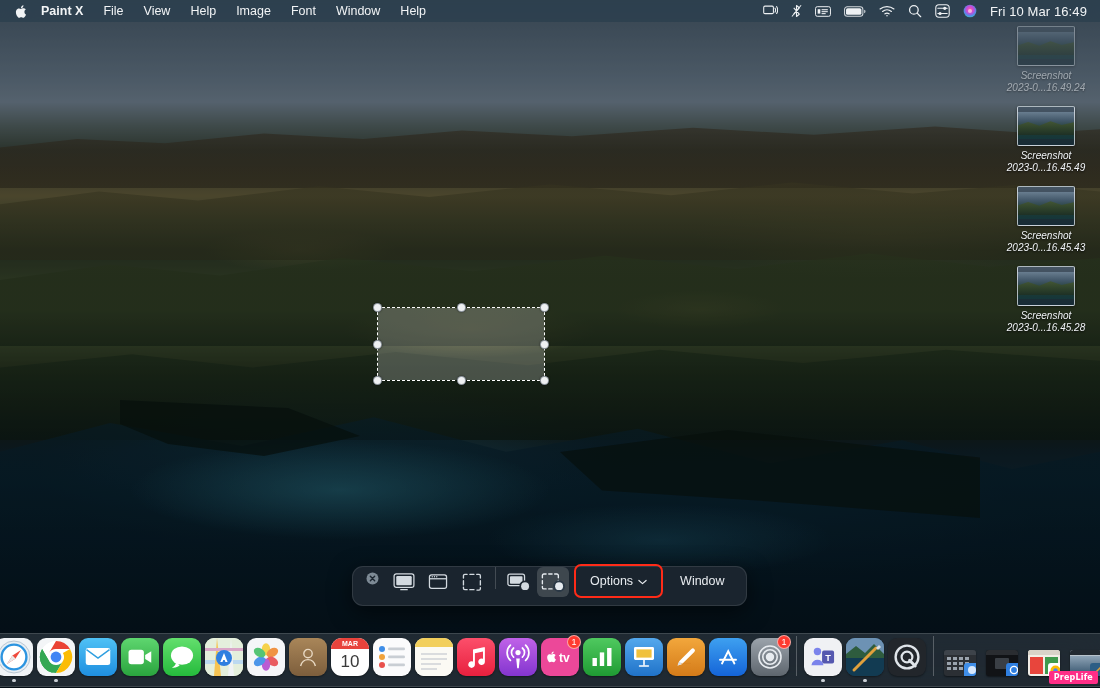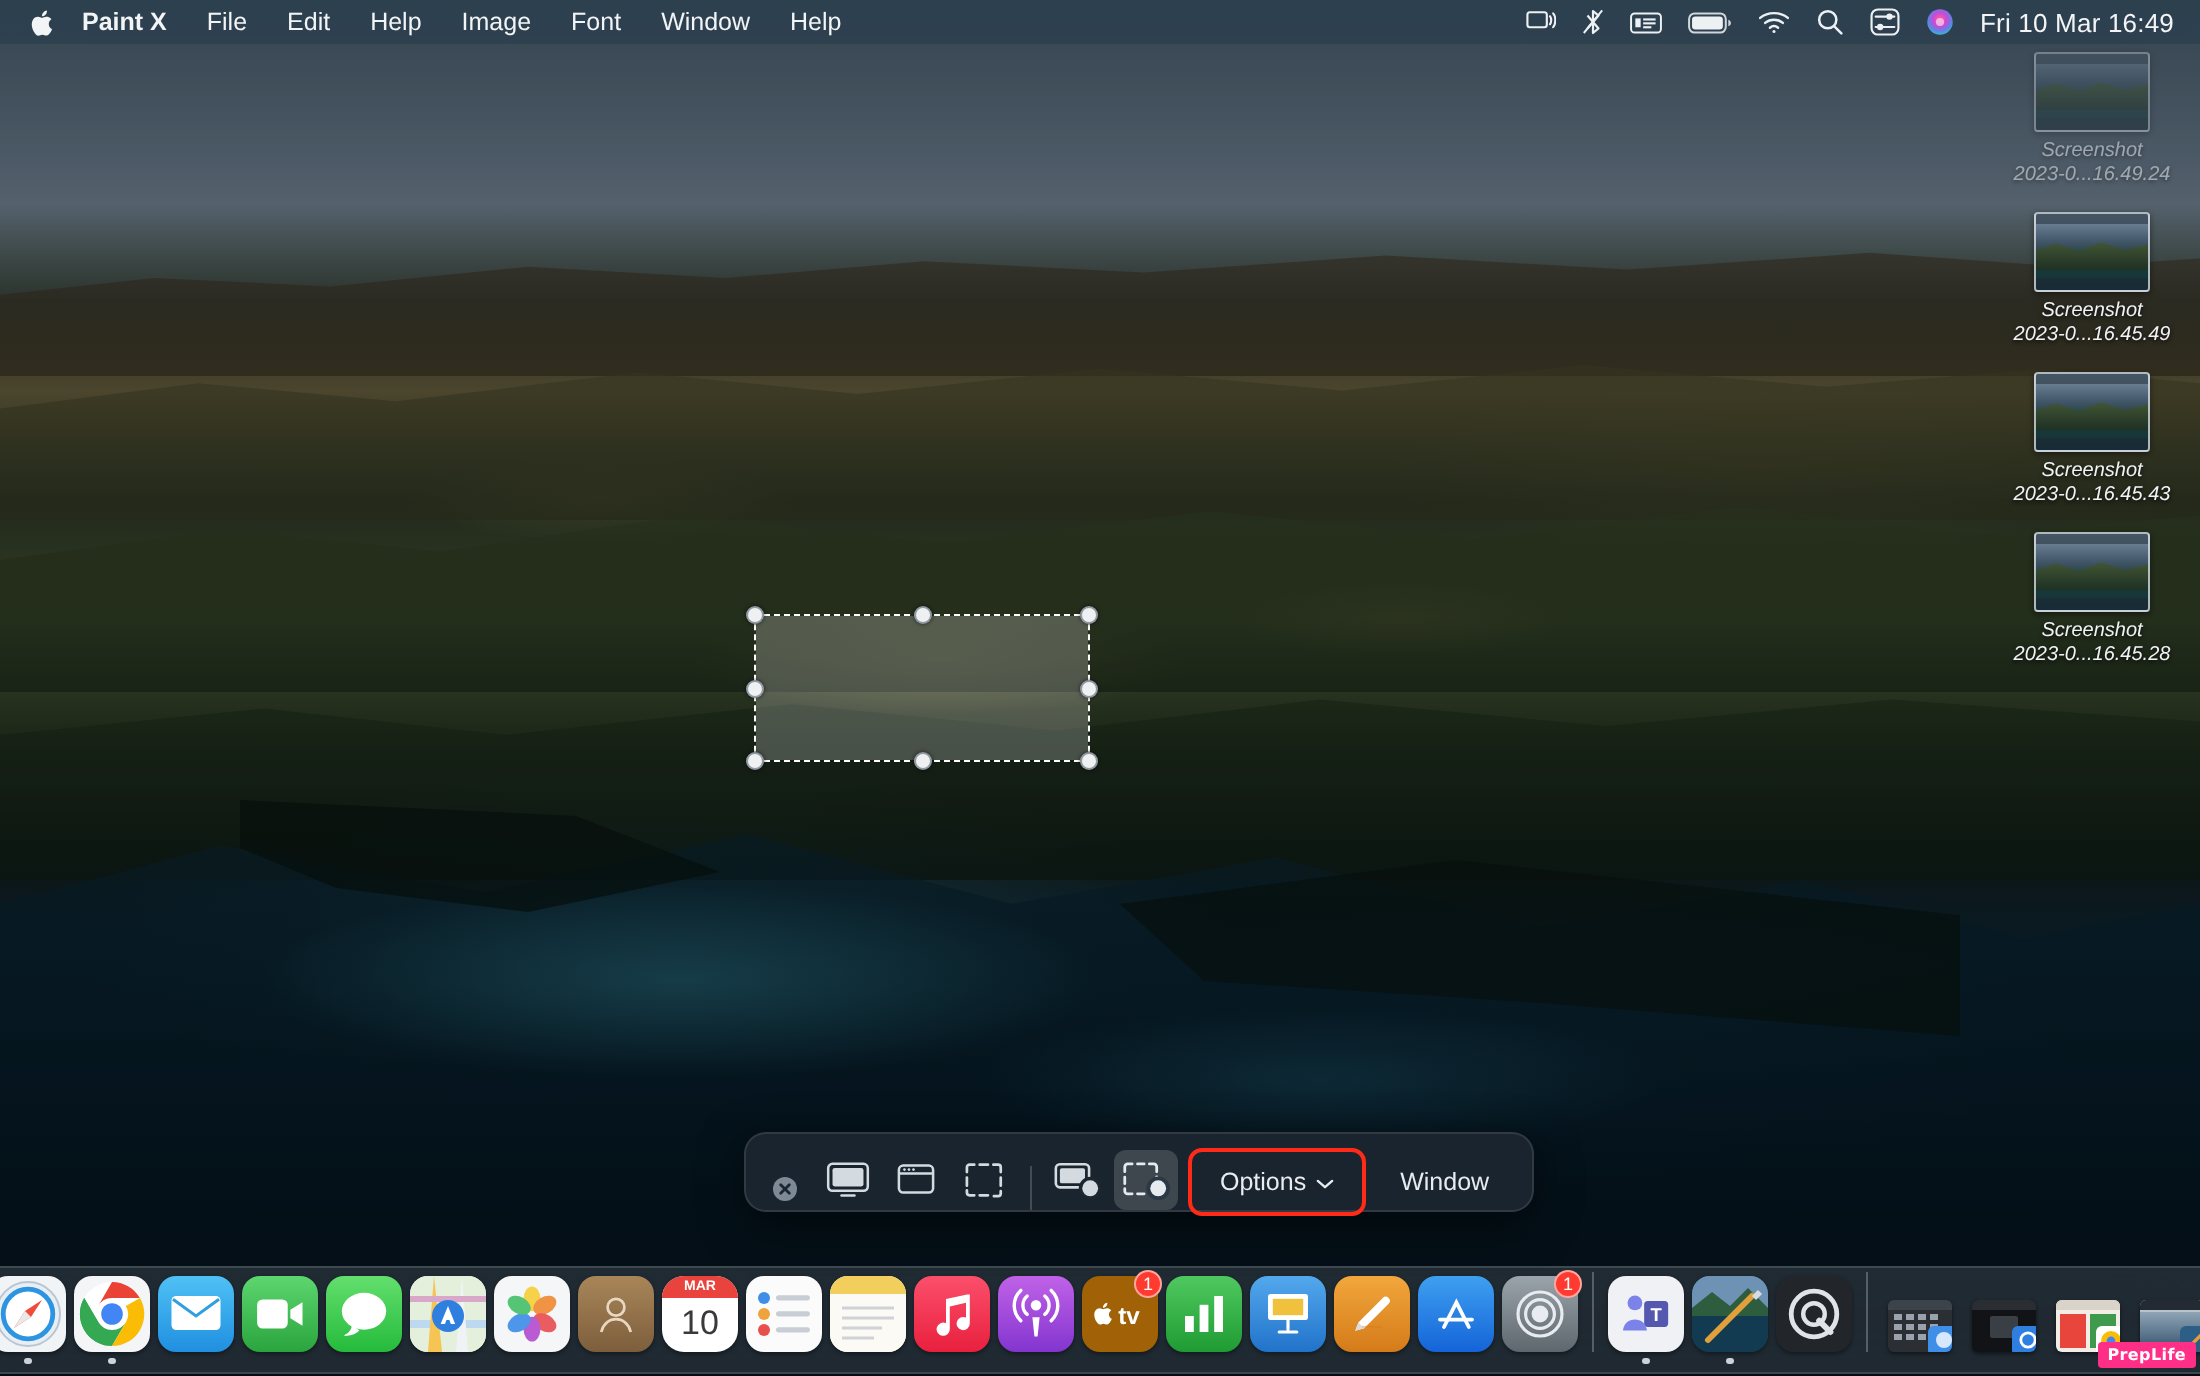--- a/index.html
+++ b/index.html
@@ -182,23 +182,23 @@
   .h-tr { right: -5px; top: -5px; }
   .h-ml { left: -5px; top: calc(50% - 4.5px); }
   .h-mr { right: -5px; top: calc(50% - 4.5px); }
   .h-bl { left: -5px; bottom: -5px; }
   .h-bm { left: calc(50% - 4.5px); bottom: -5px; }
   .h-br { right: -5px; bottom: -5px; }
 
   
   .shot-toolbar {
     position: absolute; z-index: 70;
-    left: 372px; top: 566px;
+    left: 352px; top: 566px;
     height: 40px;
-    display: flex; align-items: flex-end;
+    display: flex; align-items: flex-start;
     padding: 0 8px; gap: 0px;
     background: rgba(28,38,48,0.92);
     border: 0.5px solid rgba(255,255,255,0.10);
     border-radius: 11px;
     box-shadow: 0 6px 22px rgba(0,0,0,0.55);
   }
   .tb-close {
     width: 22px; height: 22px; margin-right: 4px;
     display: flex; align-items: center; justify-content: center;
   }
@@ -313,21 +313,21 @@
 
   <div class="menubar">
     <div class="menu-left">
       <span class="apple-logo">
         <svg width="13" height="15" viewBox="0 0 14 16" fill="#f2f4f6">
           <path d="M11.2 8.5c0-1.7 1.4-2.5 1.45-2.55-0.8-1.15-2.03-1.31-2.47-1.33-1.05-0.11-2.05 0.62-2.58 0.62-0.54 0-1.35-0.6-2.22-0.59-1.14 0.02-2.2 0.66-2.78 1.68-1.19 2.06-0.3 5.11 0.85 6.78 0.57 0.82 1.24 1.73 2.12 1.7 0.85-0.04 1.17-0.55 2.2-0.55 1.02 0 1.32 0.55 2.22 0.53 0.92-0.02 1.5-0.83 2.06-1.65 0.65-0.95 0.92-1.87 0.93-1.92-0.02-0.01-1.78-0.68-1.78-2.72zM9.52 3.42c0.47-0.57 0.79-1.36 0.7-2.15-0.68 0.03-1.5 0.45-1.98 1.02-0.43 0.5-0.81 1.31-0.71 2.08 0.76 0.06 1.53-0.38 1.99-0.95z"></path>
         </svg>
       </span>
       <div class="menu-item app-name">Paint X</div>
       <div class="menu-item">File</div>
-      <div class="menu-item">Edit</div>
+      <div class="menu-item">View</div>
       <div class="menu-item">Help</div>
       <div class="menu-item">Image</div>
       <div class="menu-item">Font</div>
       <div class="menu-item">Window</div>
       <div class="menu-item">Help</div>
     </div>
     <div class="menu-right">
       <span class="status-icon">
         <svg width="15" height="12" viewBox="0 0 17 13" fill="none" stroke="#eef1f4" stroke-width="1.2">
           <rect x="0.8" y="1" width="11" height="8.5" rx="1.4"></rect>
@@ -668,21 +668,21 @@
           <path d="M7.6 13.2a6 6 0 010-9.2M16.4 4a6 6 0 010 9.2"></path>
           <path d="M4.4 16.4a10.4 10.4 0 010-15.2M19.6 1.2a10.4 10.4 0 010 15.2"></path>
           <path d="M10.2 14.6h3.6l-1 9.6h-1.6z" fill="#fff" stroke="none"></path>
         </svg>
       </div>
       <div class="rundot off"></div>
     </div>
 
     <div class="dock-item">
       <div class="badge">1</div>
-      <div class="dicon" style="background:#a16207;">
+      <div class="dicon" style="background:#ec4899;">
         <svg width="28" height="14" viewBox="0 0 30 15" fill="#fff">
           <path d="M7.6 3.4c0.4-0.5 0.7-1.2 0.6-1.9-0.6 0-1.3 0.4-1.7 0.9-0.4 0.45-0.7 1.15-0.6 1.8 0.65 0.05 1.3-0.33 1.7-0.8zM8.2 4.4c-0.95-0.06-1.75 0.54-2.2 0.54-0.46 0-1.15-0.52-1.9-0.5-0.98 0.01-1.88 0.56-2.38 1.44-1.02 1.76-0.26 4.37 0.73 5.8 0.48 0.7 1.06 1.48 1.82 1.45 0.73-0.03 1-0.47 1.88-0.47 0.88 0 1.13 0.47 1.9 0.46 0.79-0.02 1.28-0.71 1.76-1.41 0.56-0.81 0.79-1.6 0.8-1.64-0.02-0.01-1.53-0.59-1.54-2.33-0.01-1.45 1.18-2.14 1.24-2.18-0.68-1-1.74-1.11-2.11-1.16z"></path>
           <text x="14" y="13" font-size="13" font-family="Liberation Sans, sans-serif" font-weight="bold" fill="#fff">tv</text>
         </svg>
       </div>
       <div class="rundot off"></div>
     </div>
 
     <div class="dock-item">
       <div class="dicon" style="background:linear-gradient(180deg,#4fc95f,#1f9b33);">

